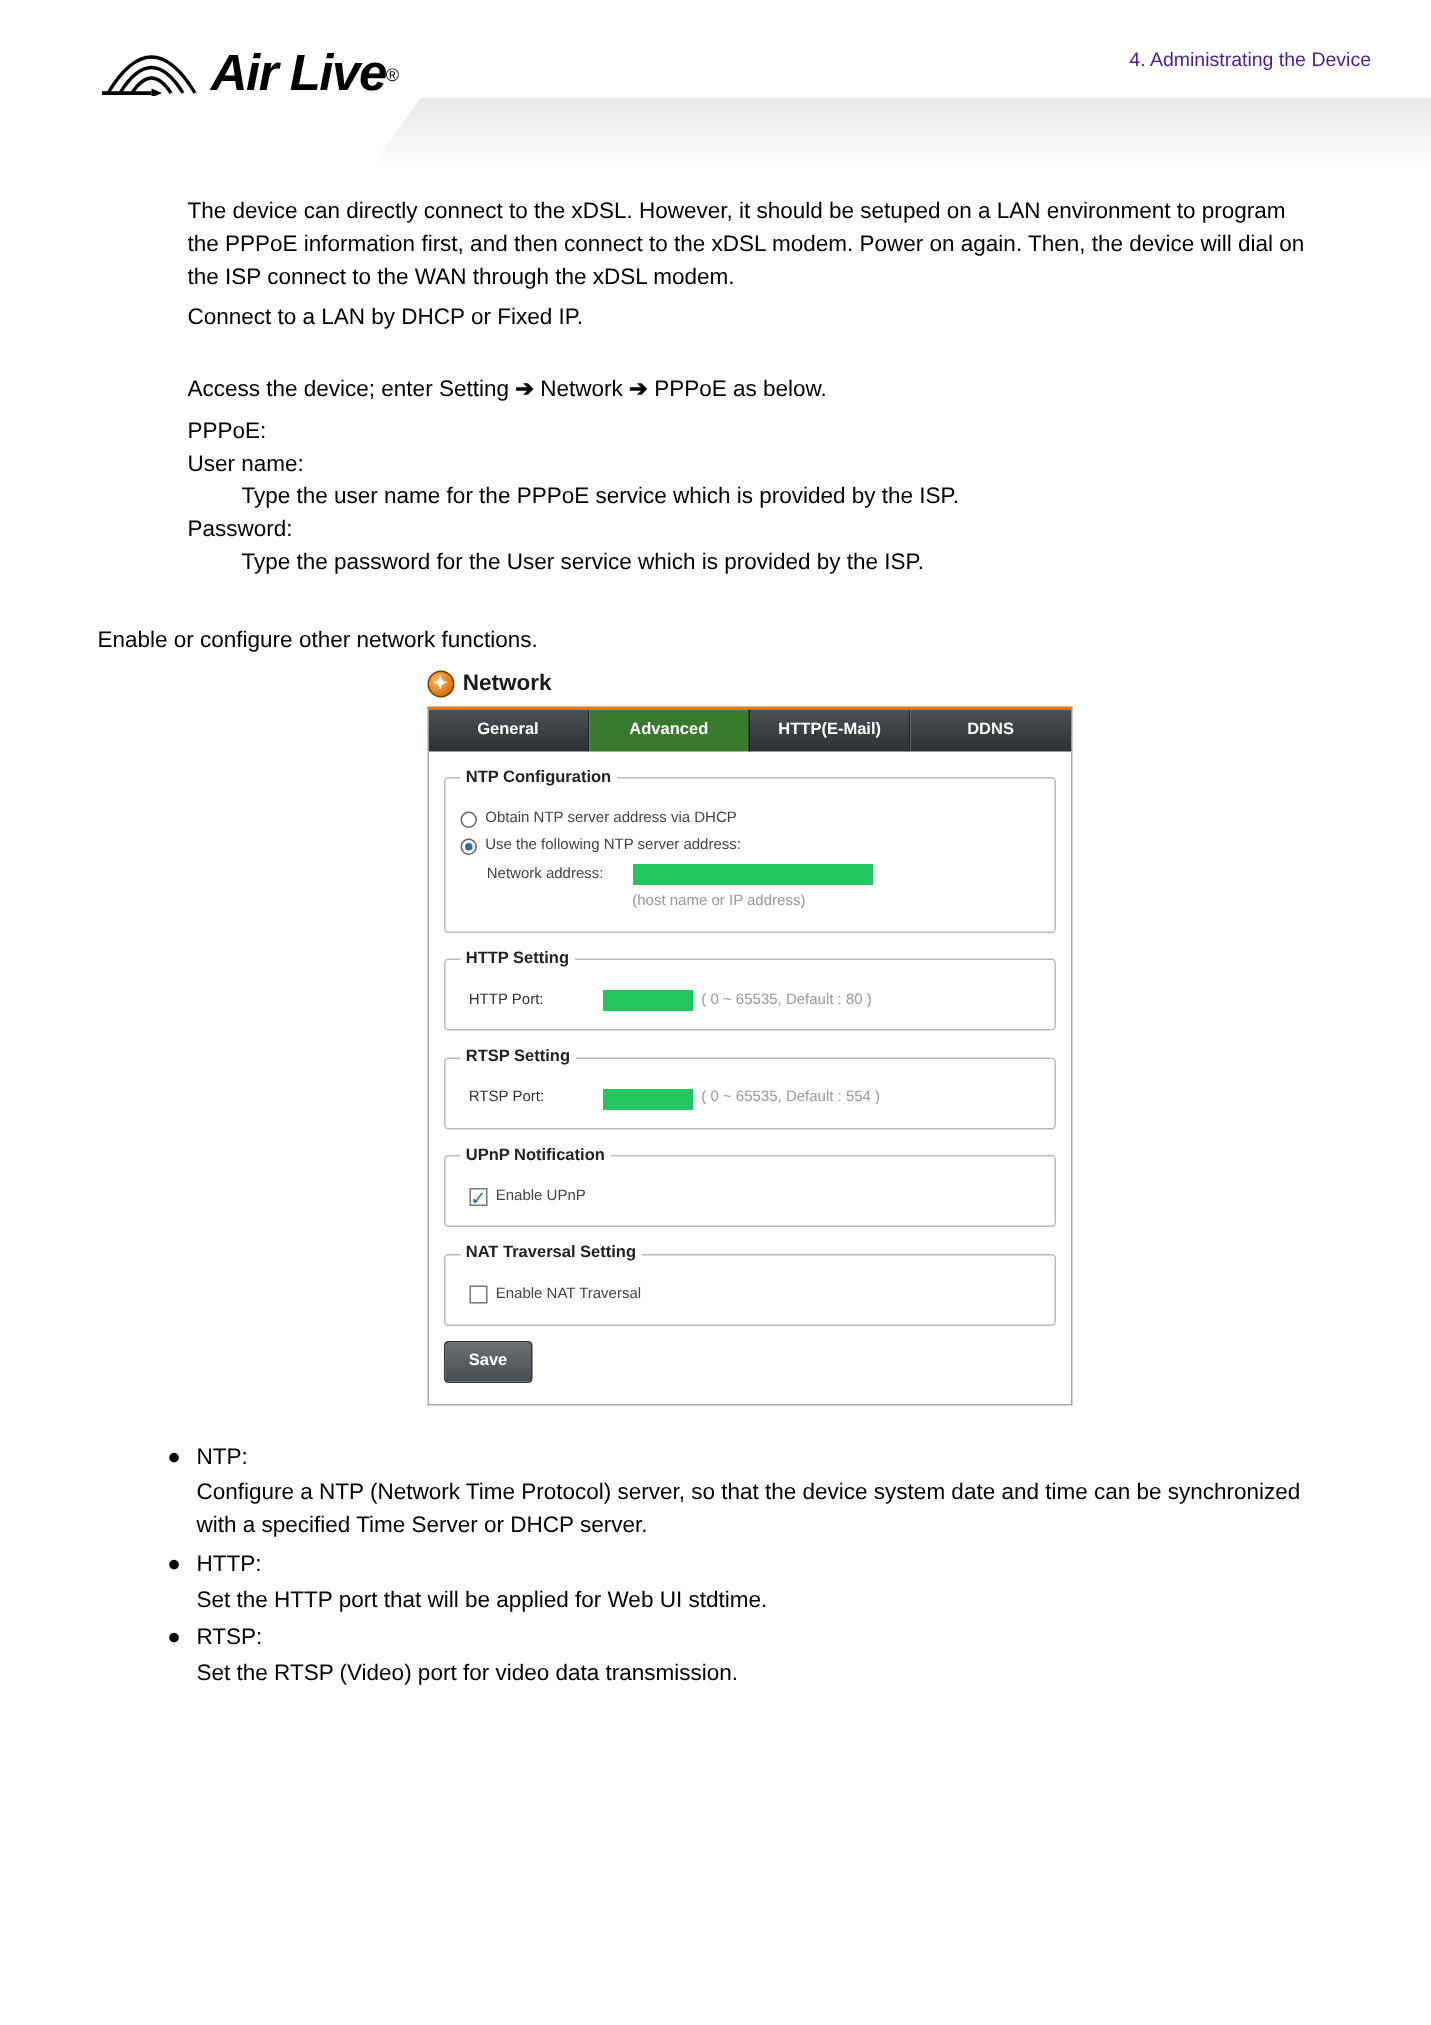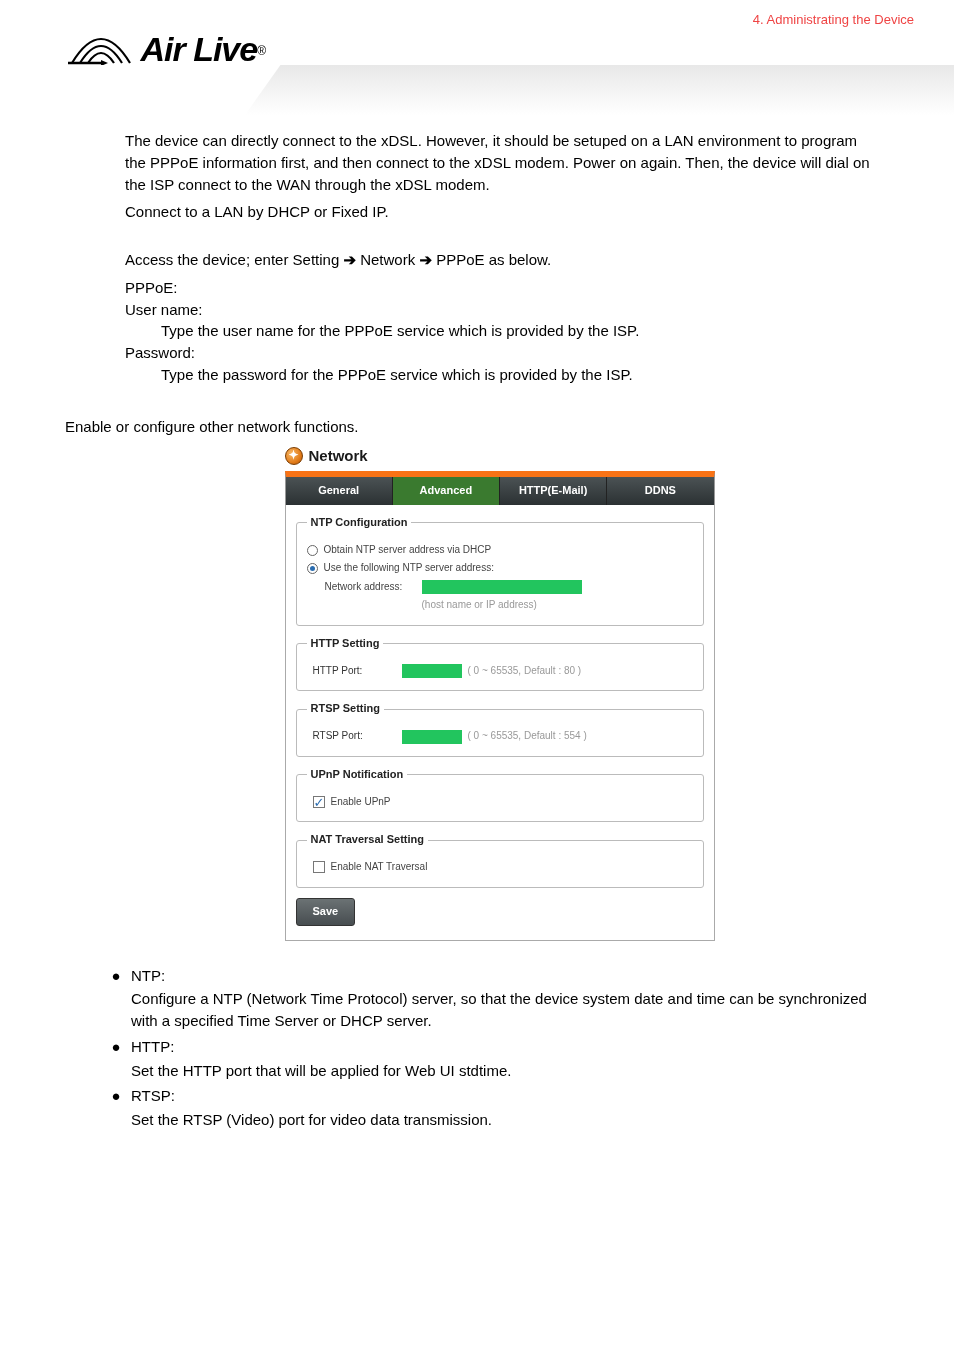--- a/index.html
+++ b/index.html
@@ -10,24 +10,24 @@
     background: #fff;
     position: relative;
     color: #000;
   }
   .header-region {
     position: relative;
     height: 130px;
   }
   .chapter-label {
     position: absolute;
-    top: 12px;
+    top: 32px;
     right: 40px;
     font-size: 13px;
-    color: #ef4444;
+    color: #4c1d95;
   }
   .banner-bg {
     position: absolute;
     top: 65px;
     left: 245px;
     right: 0;
     height: 50px;
     background: linear-gradient(180deg, #e8e8e8 0%, #fff 100%);
     clip-path: polygon(0 100%, 5% 0, 100% 0, 100% 100%);
   }
@@ -76,21 +76,21 @@
     width: 18px; height: 18px; border-radius: 50%;
     background: radial-gradient(circle at 35% 35%, #f8bb6a 0%, #e27c1a 60%, #b45200 100%);
     border: 1px solid #7a3b00;
     margin-right: 6px;
     display:inline-flex; align-items:center; justify-content:center;
     color:#fff; font-size:12px; font-weight:bold;
   }
   .net-title { font-size: 15px; font-weight: bold; color:#1a1a1a; }
   .net-tabs {
     display: flex;
-    border-top: 6px solid #f97316;
+    border-top: 2px solid #f97316;
     border-left: 1px solid #999;
     border-right: 1px solid #999;
     font-size: 11px;
   }
   .net-tab {
     flex: 1;
     text-align: center;
     padding: 6px 4px;
     background: linear-gradient(#4b5254, #2b3133);
     color: #fff;
@@ -187,21 +187,21 @@
   <div class="para">The device can directly connect to the xDSL. However, it should be setuped on a LAN environment to program the PPPoE information first, and then connect to the xDSL modem.    Power on again.    Then, the device will dial on the ISP connect to the WAN through the xDSL modem.</div>
   <div class="para">Connect to a LAN by DHCP or Fixed IP.</div>
   <div class="spacer"></div>
   <div class="para">
     <span>Access the device; enter Setting </span><span class="arrow">➔</span><span> Network </span><span class="arrow">➔</span><span> PPPoE as below.</span>
   </div>
   <div>PPPoE:</div>
   <div>User name:</div>
   <div class="indent">Type the user name for the PPPoE service which is provided by the ISP.</div>
   <div>Password:</div>
-  <div class="indent">Type the password for the PPPoE service which is provided by the ISP.</div>
+  <div class="indent">Type the password for the User service which is provided by the ISP.</div>
 
   <div class="section-intro">Enable or configure other network functions.</div>
 
   <div class="net-panel">
     <div class="net-title-row">
       <span class="net-icon">✦</span>
       <span class="net-title">Network</span>
     </div>
     <div class="net-tabs">
       <div class="net-tab">General</div>

